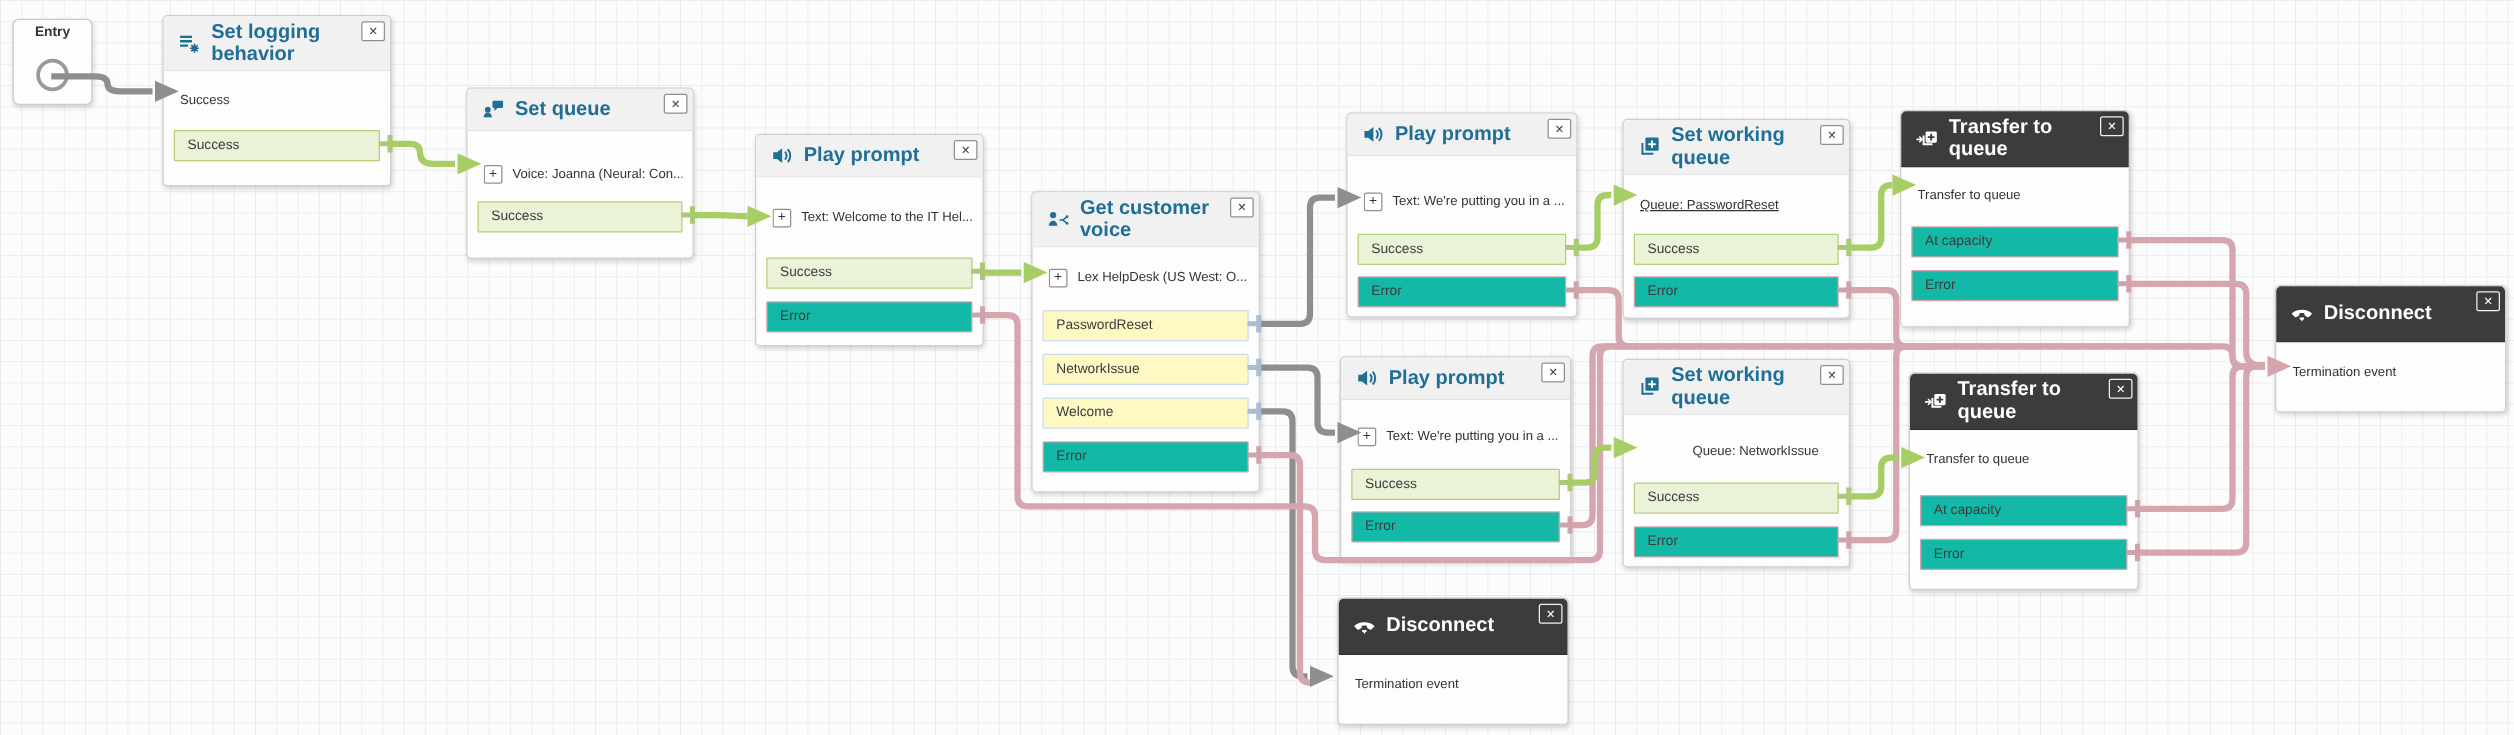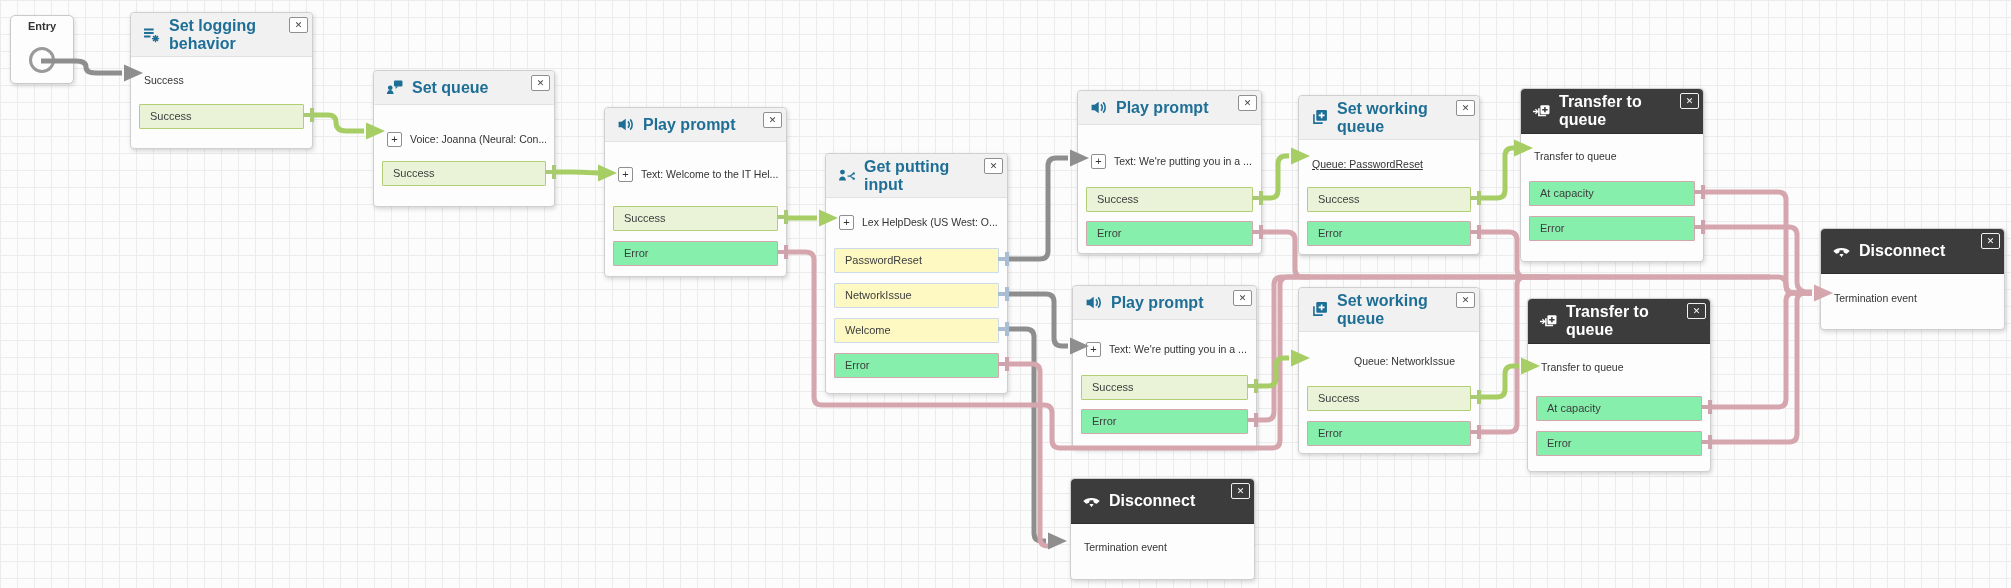--- a/index.html
+++ b/index.html
@@ -23,21 +23,21 @@
     border:1px solid #8f8f8f;border-radius:2px;color:#444;font-size:9px;line-height:14px;
     text-align:center;cursor:pointer;}
   .hdr.dark .xbtn{background:#3c3c3c;border-color:#f2f2f2;color:#fff;}
   .row{position:absolute;left:13px;right:8px;height:22px;display:flex;align-items:center;gap:8px;
     font-size:10.5px;color:#333;white-space:nowrap;overflow:hidden;}
   .plus{flex:0 0 auto;width:13px;height:13px;background:#fff;border:1px solid #8f8f8f;border-radius:2px;
     font-size:11px;line-height:12px;text-align:center;color:#333;cursor:pointer;}
   .outcome{position:absolute;left:8px;right:8px;height:23px;border:1px solid;border-radius:1px;
     font-size:11px;color:#3d3d3d;line-height:23px;padding-left:10px;box-sizing:content-box;}
   .outcome.success{background:#eaf2d8;border-color:#b2cf78;}
-  .outcome.error{background:#86efac;border-color:#d2a7ae;}
+  .outcome.error{background:#14b8a6;border-color:#d2a7ae;}
   .outcome.branch{background:#fef9c3;border-color:#ccdbea;}
   .entry-box{position:absolute;left:10px;top:15px;width:62px;height:67px;background:#fdfdfd;
     border:1px solid #c9c9c9;border-radius:5px;box-shadow:1px 2px 4px rgba(0,0,0,.14);z-index:1;}
   .entry-box .lbl{display:block;text-align:center;font-size:11px;font-weight:bold;color:#333;margin-top:4px;}
   .entry-box .ring{position:absolute;left:18px;top:31px;width:26px;height:26px;border:3px solid #9a9a9a;
     border-radius:50%;box-sizing:border-box;background:#fdfdfd;}
   #wires{position:absolute;left:0;top:0;z-index:5;pointer-events:none;}
 </style>
 </head>
 <body>
@@ -110,21 +110,21 @@
     <div class="hdr" style="height:44px;">
       <span class="icon">
           <svg viewBox="0 0 16 16">
             <circle cx="4.2" cy="4.8" r="2.3"></circle>
             <path d="M.9 12.8c.3-2.4 1.6-3.8 3.3-3.8s3 1.4 3.3 3.8z"></path>
             <path d="M9 8.5h2.5l2.6-2M11.5 8.5l2.6 2" fill="none" stroke="currentColor" stroke-width="1.2"></path>
             <circle cx="14.8" cy="6" r="1.1"></circle>
             <circle cx="14.8" cy="11" r="1.1"></circle>
           </svg>
         </span>
-      <span class="title">Get putting input</span>
+      <span class="title">Get customer voice</span>
       <span class="xbtn">✕</span>
     </div>
     <div class="row" style="top:57px;">
       <span class="plus">+</span>
       <span>Lex HelpDesk (US West: O...</span>
     </div>
     <div class="outcome branch" style="top:94px;">PasswordReset</div>
     <div class="outcome branch" style="top:129px;">NetworkIssue</div>
     <div class="outcome branch" style="top:164px;">Welcome</div>
     <div class="outcome error" style="top:199px;">Error</div>

